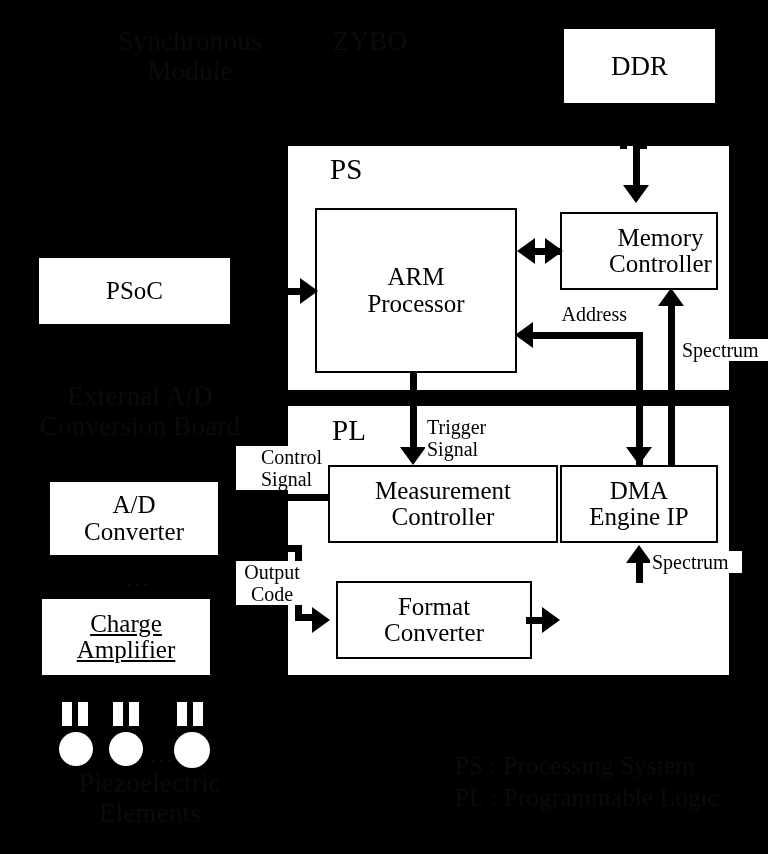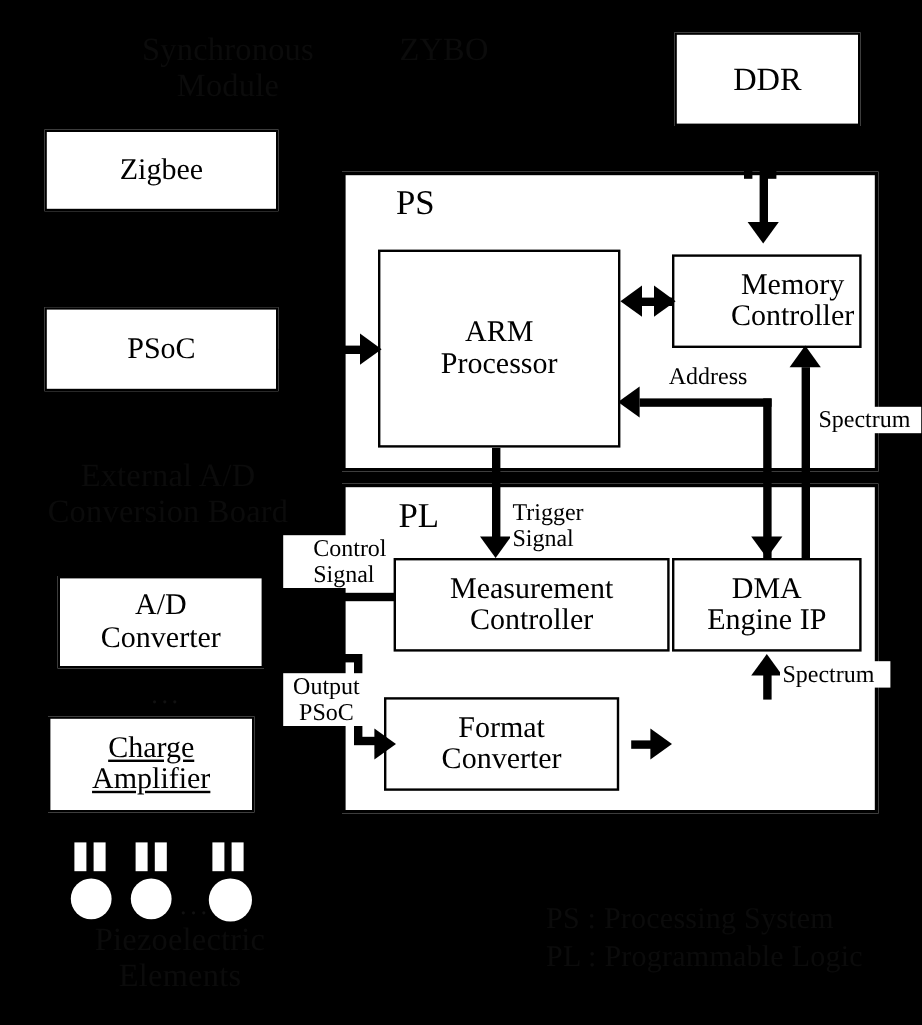--- a/index.html
+++ b/index.html
@@ -128,23 +128,20 @@
   <div class="abs dark-caption" style="left:455px; top:752px; width:300px; text-align:left; font-size:25px;">PS : Processing System</div>
 
   <div class="abs dark-caption" style="left:455px; top:784px; width:310px; text-align:left; font-size:25px;">PL : Programmable Logic</div>
 
   <div class="abs region" style="left:285px; top:143px; width:447px; height:250px;"></div>
   <div class="region-label" style="left:330px; top:155px;">PS</div>
 
   <div class="abs region" style="left:285px; top:403px; width:447px; height:275px;"></div>
   <div class="region-label" style="left:332px; top:416px;">PL</div>
 
-  <div class="abs wbox" style="left:37px; top:108px; width:195px; height:68px;">
-    <span>Zigbee</span>
-  </div>
 
   <div class="abs wbox" style="left:37px; top:256px; width:195px; height:70px;">
     <span>PSoC</span>
   </div>
 
   <div class="abs wbox" style="left:48px; top:480px; width:172px; height:77px; white-space:pre-line;">
     <span>A/D
 Converter</span>
   </div>
 
@@ -172,21 +169,21 @@
   <div class="abs wbox" style="left:328px; top:465px; width:230px; height:78px; white-space:pre-line; z-index:4;">
     <span>Measurement
 Controller</span>
   </div>
 
   <div class="abs wbox" style="left:560px; top:465px; width:158px; height:78px; white-space:pre-line; z-index:4;">
     <span>DMA
 Engine IP</span>
   </div>
 
-  <div class="abs wbox" style="left:320px; top:581px; width:196px; height:78px; white-space:pre-line; z-index:4;">
+  <div class="abs wbox" style="left:336px; top:581px; width:196px; height:78px; white-space:pre-line; z-index:4;">
     <span>Format
 Converter</span>
   </div>
 
 
   <div class="abs wire-v" style="left:633px; top:105px; height:82px; z-index:5;"></div>
   <div class="abs ah-down" style="left:623px; top:185px; z-index:5;"></div>
 
   <div class="abs" style="left:620px; top:140px; width:7px; height:9px; background:#000000; z-index:5;"></div>
   <div class="abs" style="left:640px; top:140px; width:7px; height:9px; background:#000000; z-index:5;"></div>
@@ -196,21 +193,21 @@
   <div class="abs ah-right" style="left:300px; top:278px; z-index:5;"></div>
 
   <div class="abs wire-h" style="left:531px; top:248px; width:30px; z-index:5;"></div>
   <div class="abs ah-left" style="left:517px; top:238px; z-index:5;"></div>
   <div class="abs ah-right" style="left:545px; top:238px; z-index:5;"></div>
 
   <div class="abs wire-v" style="left:636px; top:332px; height:133px; z-index:3;"></div>
   <div class="abs wire-h" style="left:533px; top:332px; width:110px; z-index:3;"></div>
   <div class="abs ah-left" style="left:515px; top:322px; z-index:5;"></div>
   <div class="abs ah-down" style="left:626px; top:447px; z-index:5;"></div>
-  <div class="abs sig-label" style="left:551px; top:303px; width:78px;">Address</div>
+  <div class="abs sig-label" style="left:551px; top:303px; width:78px;text-align:right;">Address</div>
 
   <div class="abs wire-v" style="left:668px; top:306px; height:160px; z-index:3;"></div>
   <div class="abs ah-up" style="left:658px; top:288px; z-index:5;"></div>
   <div class="abs sig-label" style="left:680px; top:339px; width:88px; text-align:left;">Spectrum</div>
 
   <div class="abs wire-v" style="left:410px; top:373px; height:76px; z-index:3;"></div>
   <div class="abs ah-down" style="left:400px; top:447px; z-index:5;"></div>
   <div class="abs sig-label" style="left:425px; top:416px; width:88px; text-align:left;">Trigger
 Signal</div>
 
@@ -219,21 +216,21 @@
 Signal</div>
 
   <div class="abs wire-h" style="left:220px; top:513px; width:64px; z-index:5;"></div>
   <div class="abs wire-h" style="left:220px; top:548px; width:64px; z-index:5;"></div>
 
   <div class="abs wire-v" style="left:295px; top:545px; height:73px; z-index:5;"></div>
   <div class="abs wire-h" style="left:220px; top:545px; width:80px; z-index:5;"></div>
   <div class="abs wire-h" style="left:295px; top:614px; width:24px; z-index:5;"></div>
   <div class="abs ah-right" style="left:312px; top:607px; z-index:5;"></div>
   <div class="abs sig-label" style="left:236px; top:561px; width:72px;">Output
-PSoC</div>
+Code</div>
   <div class="abs wire-h" style="left:220px; top:582px; width:64px; z-index:5;"></div>
 
   <div class="abs wire-h" style="left:526px; top:617px; width:18px; z-index:5;"></div>
   <div class="abs ah-right" style="left:542px; top:607px; z-index:5;"></div>
 
   <div class="abs wire-v" style="left:636px; top:561px; height:22px; z-index:5;"></div>
   <div class="abs ah-up" style="left:626px; top:545px; z-index:5;"></div>
   <div class="abs sig-label" style="left:650px; top:551px; width:92px; text-align:left;">Spectrum</div>
 
   <div class="abs piezo-bar" style="left:62px; top:702px; width:10px; height:24px;"></div>

